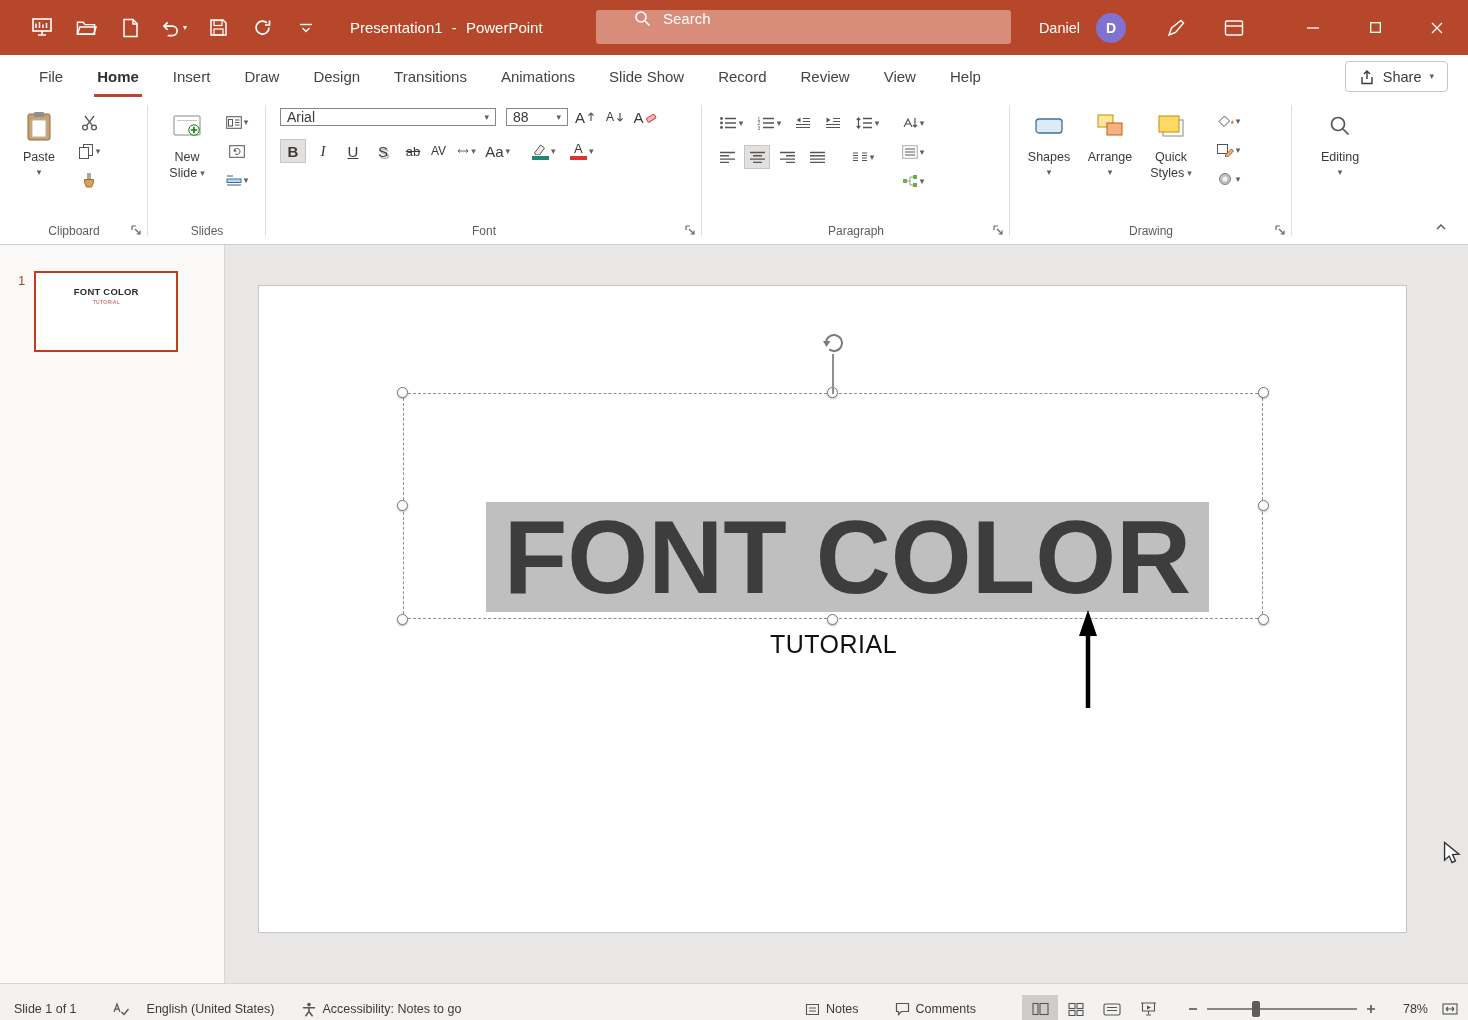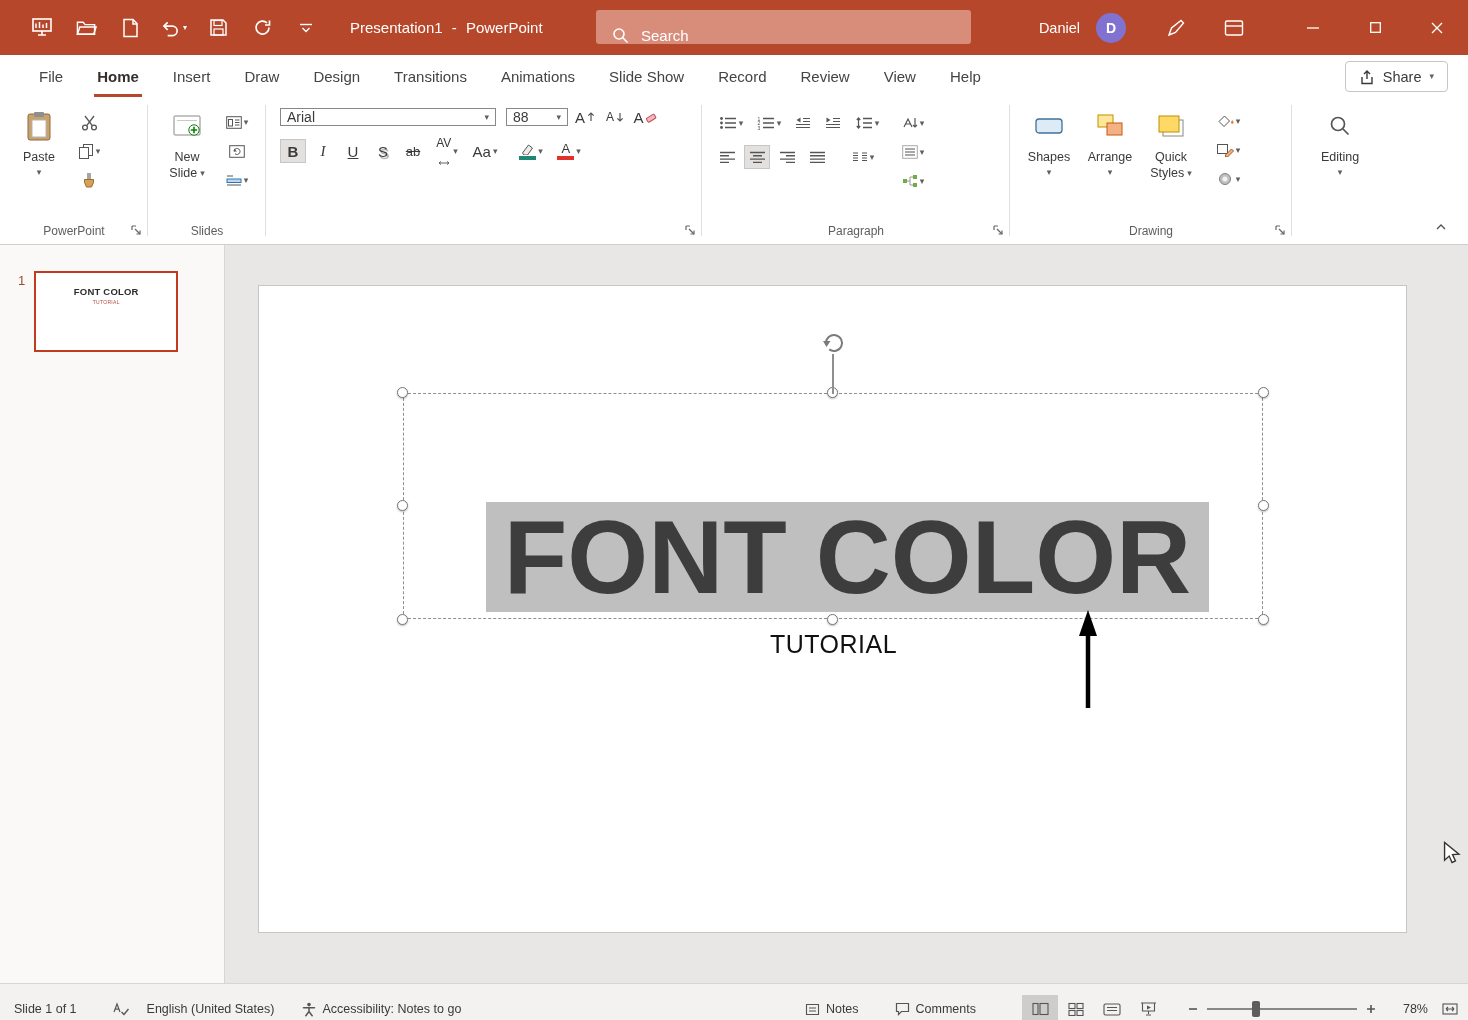--- a/index.html
+++ b/index.html
@@ -7,22 +7,22 @@
   button { border:none; background:none; font-family:inherit; font-size:inherit; color:inherit; cursor:pointer; padding:0; }
   .app { position:relative; width:1468px; height:1020px; background:#fff; overflow:hidden;
          font-family:"Liberation Sans", sans-serif; color:#252423; }
 
   
   .titlebar { position:absolute; top:0; left:0; right:0; height:55px; background:#B7472A;
               display:flex; align-items:center; color:#fff; }
   .qat { display:flex; align-items:center; gap:4px; padding-left:22px; }
   .tbtn { width:40px; height:40px; display:flex; align-items:center; justify-content:center; gap:2px; }
   .doc-title { font-size:15px; margin-left:24px; white-space:nowrap; word-spacing:5px; }
-  .searchbox { position:absolute; left:596px; top:10px; width:375px; height:34px; background:#D88D7B;
-               border-radius:3px; display:flex; align-items:flex-end; gap:12px; padding-left:16px;
+  .searchbox { position:absolute; left:596px; top:10px; width:415px; height:34px; background:#D88D7B;
+               border-radius:3px; display:flex; align-items:flex-start; gap:12px; padding-left:38px;
                font-size:15px; color:#fff; }
   .tb-right { margin-left:auto; display:flex; align-items:center; height:100%; }
   .user-name { font-size:14.5px; margin-right:16px; }
   .avatar { width:30px; height:30px; border-radius:50%; background:#8172D1; display:flex;
             align-items:center; justify-content:center; font-size:14px; font-weight:bold; margin-right:30px; }
   .tb-right .tbtn { margin-right:18px; }
   .win-controls { display:flex; height:100%; margin-left:10px; }
   .win-controls button { width:62px; height:100%; display:flex; align-items:center; justify-content:center; }
 
   
@@ -69,21 +69,21 @@
   .glyph.bold { font-weight:bold; }
   .glyph.italic { font-style:italic; font-family:"Liberation Serif", serif; }
   .glyph.und { text-decoration:underline; }
   .glyph.shadow { text-shadow:1.5px 1.5px 1px #9a9a9a; }
   .glyph.strike { text-decoration:line-through; font-size:13px; }
   .glyph.small { font-size:12px; }
   .swatch { display:flex; flex-direction:column; align-items:center; line-height:1; }
   .swatch .glyph { font-size:13px; }
   .bar { display:block; width:17px; height:4px; margin-top:1px; }
   .bar.red { background:#E0312A; } .bar.teal { background:#1F8775; }
-  .stack { display:flex; flex-direction:column; align-items:center; line-height:1; gap:11px;text-align:right; }
+  .stack { display:flex; flex-direction:row; align-items:center; line-height:1; gap:11px;text-align:right; }
 
   .g-paragraph .gcontent { padding-left:12px; }
   .pleft { display:flex; flex-direction:column; gap:10px; padding-top:9px; }
   .prow { display:flex; align-items:center; gap:4px; }
   .pright { display:flex; flex-direction:column; gap:5px; margin-left:12px; padding-top:9px; }
 
   .g-drawing .gcontent { gap:3px; }
   .dcol { display:flex; flex-direction:column; gap:5px; margin-left:8px; padding-top:7px; }
 
   
@@ -289,21 +289,21 @@
             <span class="chev">▾</span>
           </button>
           <button class="sbtn">
             <svg width="14" height="17" viewBox="0 0 14 17">
                 <rect x="5" y="1" width="4" height="6" fill="#A6A6A6"></rect>
                 <path d="M2.5 7.5h9v3l-2 4.5h-5l-2-4.5z" fill="#D8A055" stroke="#9C6B2F"></path>
               </svg>
           </button>
         </div>
       </div>
-      <span class="glabel">PowerPoint</span>
+      <span class="glabel">Clipboard</span>
       <button class="launcher">
         <svg width="11" height="11" viewBox="0 0 11 11">
             <path d="M1 1h4M1 1v4" fill="none" stroke="#666" stroke-width="1.2"></path>
             <path d="M4 4l5 5" stroke="#666" stroke-width="1.2"></path>
             <path d="M9 5.5V9H5.5" fill="none" stroke="#666" stroke-width="1.2"></path>
           </svg>
       </button>
     </section>
 
     <section class="group div g-slides">
@@ -422,20 +422,21 @@
           </button>
           <button class="sbtn wide">
             <span class="swatch">
               <span class="glyph">A</span>
               <i class="bar red"></i>
             </span>
             <span class="chev">▾</span>
           </button>
         </div>
       </div>
+      <span class="glabel">Font</span>
       <button class="launcher">
         <svg width="11" height="11" viewBox="0 0 11 11">
             <path d="M1 1h4M1 1v4" fill="none" stroke="#666" stroke-width="1.2"></path>
             <path d="M4 4l5 5" stroke="#666" stroke-width="1.2"></path>
             <path d="M9 5.5V9H5.5" fill="none" stroke="#666" stroke-width="1.2"></path>
           </svg>
       </button>
     </section>
 
     <section class="group div g-paragraph">

